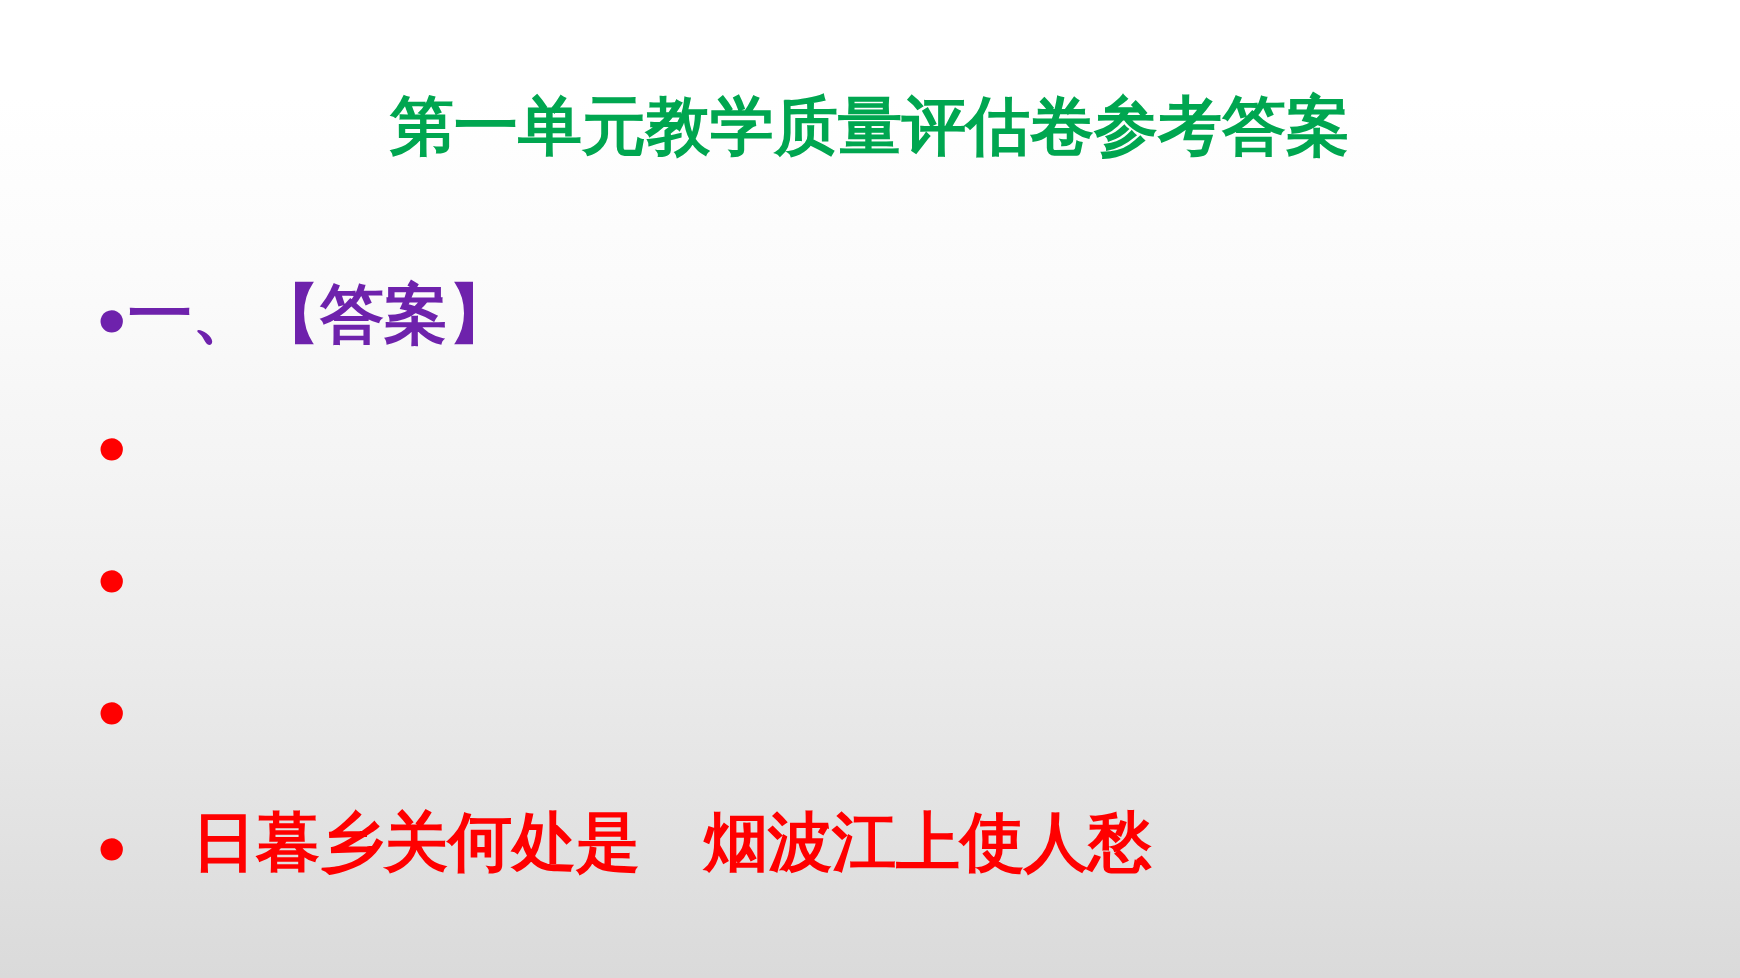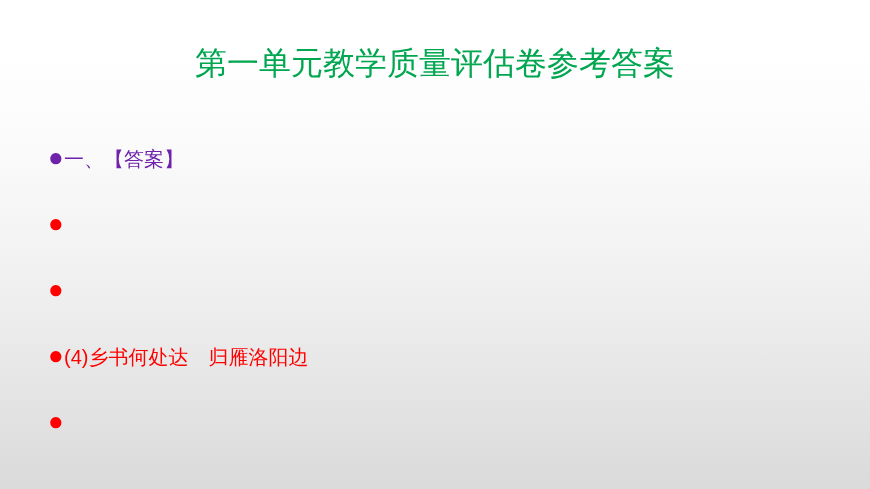--- a/index.html
+++ b/index.html
@@ -23,21 +23,21 @@
   }
 
   
   #slide-title {
     position: absolute;
     left: 0;
     top: 44px;
     width: 870px;
     text-align: center;
     font-size: 32px;
-    font-weight: normal;
+    font-weight: bold;
     line-height: 1.2;
     letter-spacing: 0px;
     color: #00A650;
     white-space: pre;
   }
 
   
   #body-list {
     position: absolute;
     left: 48px;
@@ -60,22 +60,22 @@
     flex: 0 0 auto;
     width: 16px;
     font-size: 26px;
     line-height: 66px;
     text-align: left;
     font-weight: bold;
   }
 
   .bullet-text {
     flex: 0 1 auto;
-    font-size: 20px;
-    font-weight: normal;
+    font-size: 32px;
+    font-weight: bold;
     line-height: 66px;
     white-space: pre;
   }
 
   .line-purple .bullet-dot,
   .line-purple .bullet-text { color: #6E22AC; }
 
   .line-red .bullet-dot,
   .line-red .bullet-text { color: #FF0000; }
 </style>
@@ -96,21 +96,21 @@
     <li class="bullet-line line-red">
       <span class="bullet-dot">●</span>
     </li>
 
     <li class="bullet-line line-red">
       <span class="bullet-dot">●</span>
     </li>
 
     <li class="bullet-line line-red">
       <span class="bullet-dot">●</span>
-      <span class="bullet-text">(4)乡书何处达　归雁洛阳边</span>
     </li>
 
     <li class="bullet-line line-red">
       <span class="bullet-dot">●</span>
+      <span class="bullet-text">　日暮乡关何处是　烟波江上使人愁</span>
     </li>
 
   </ul>
 </div>
 
 </body></html>

